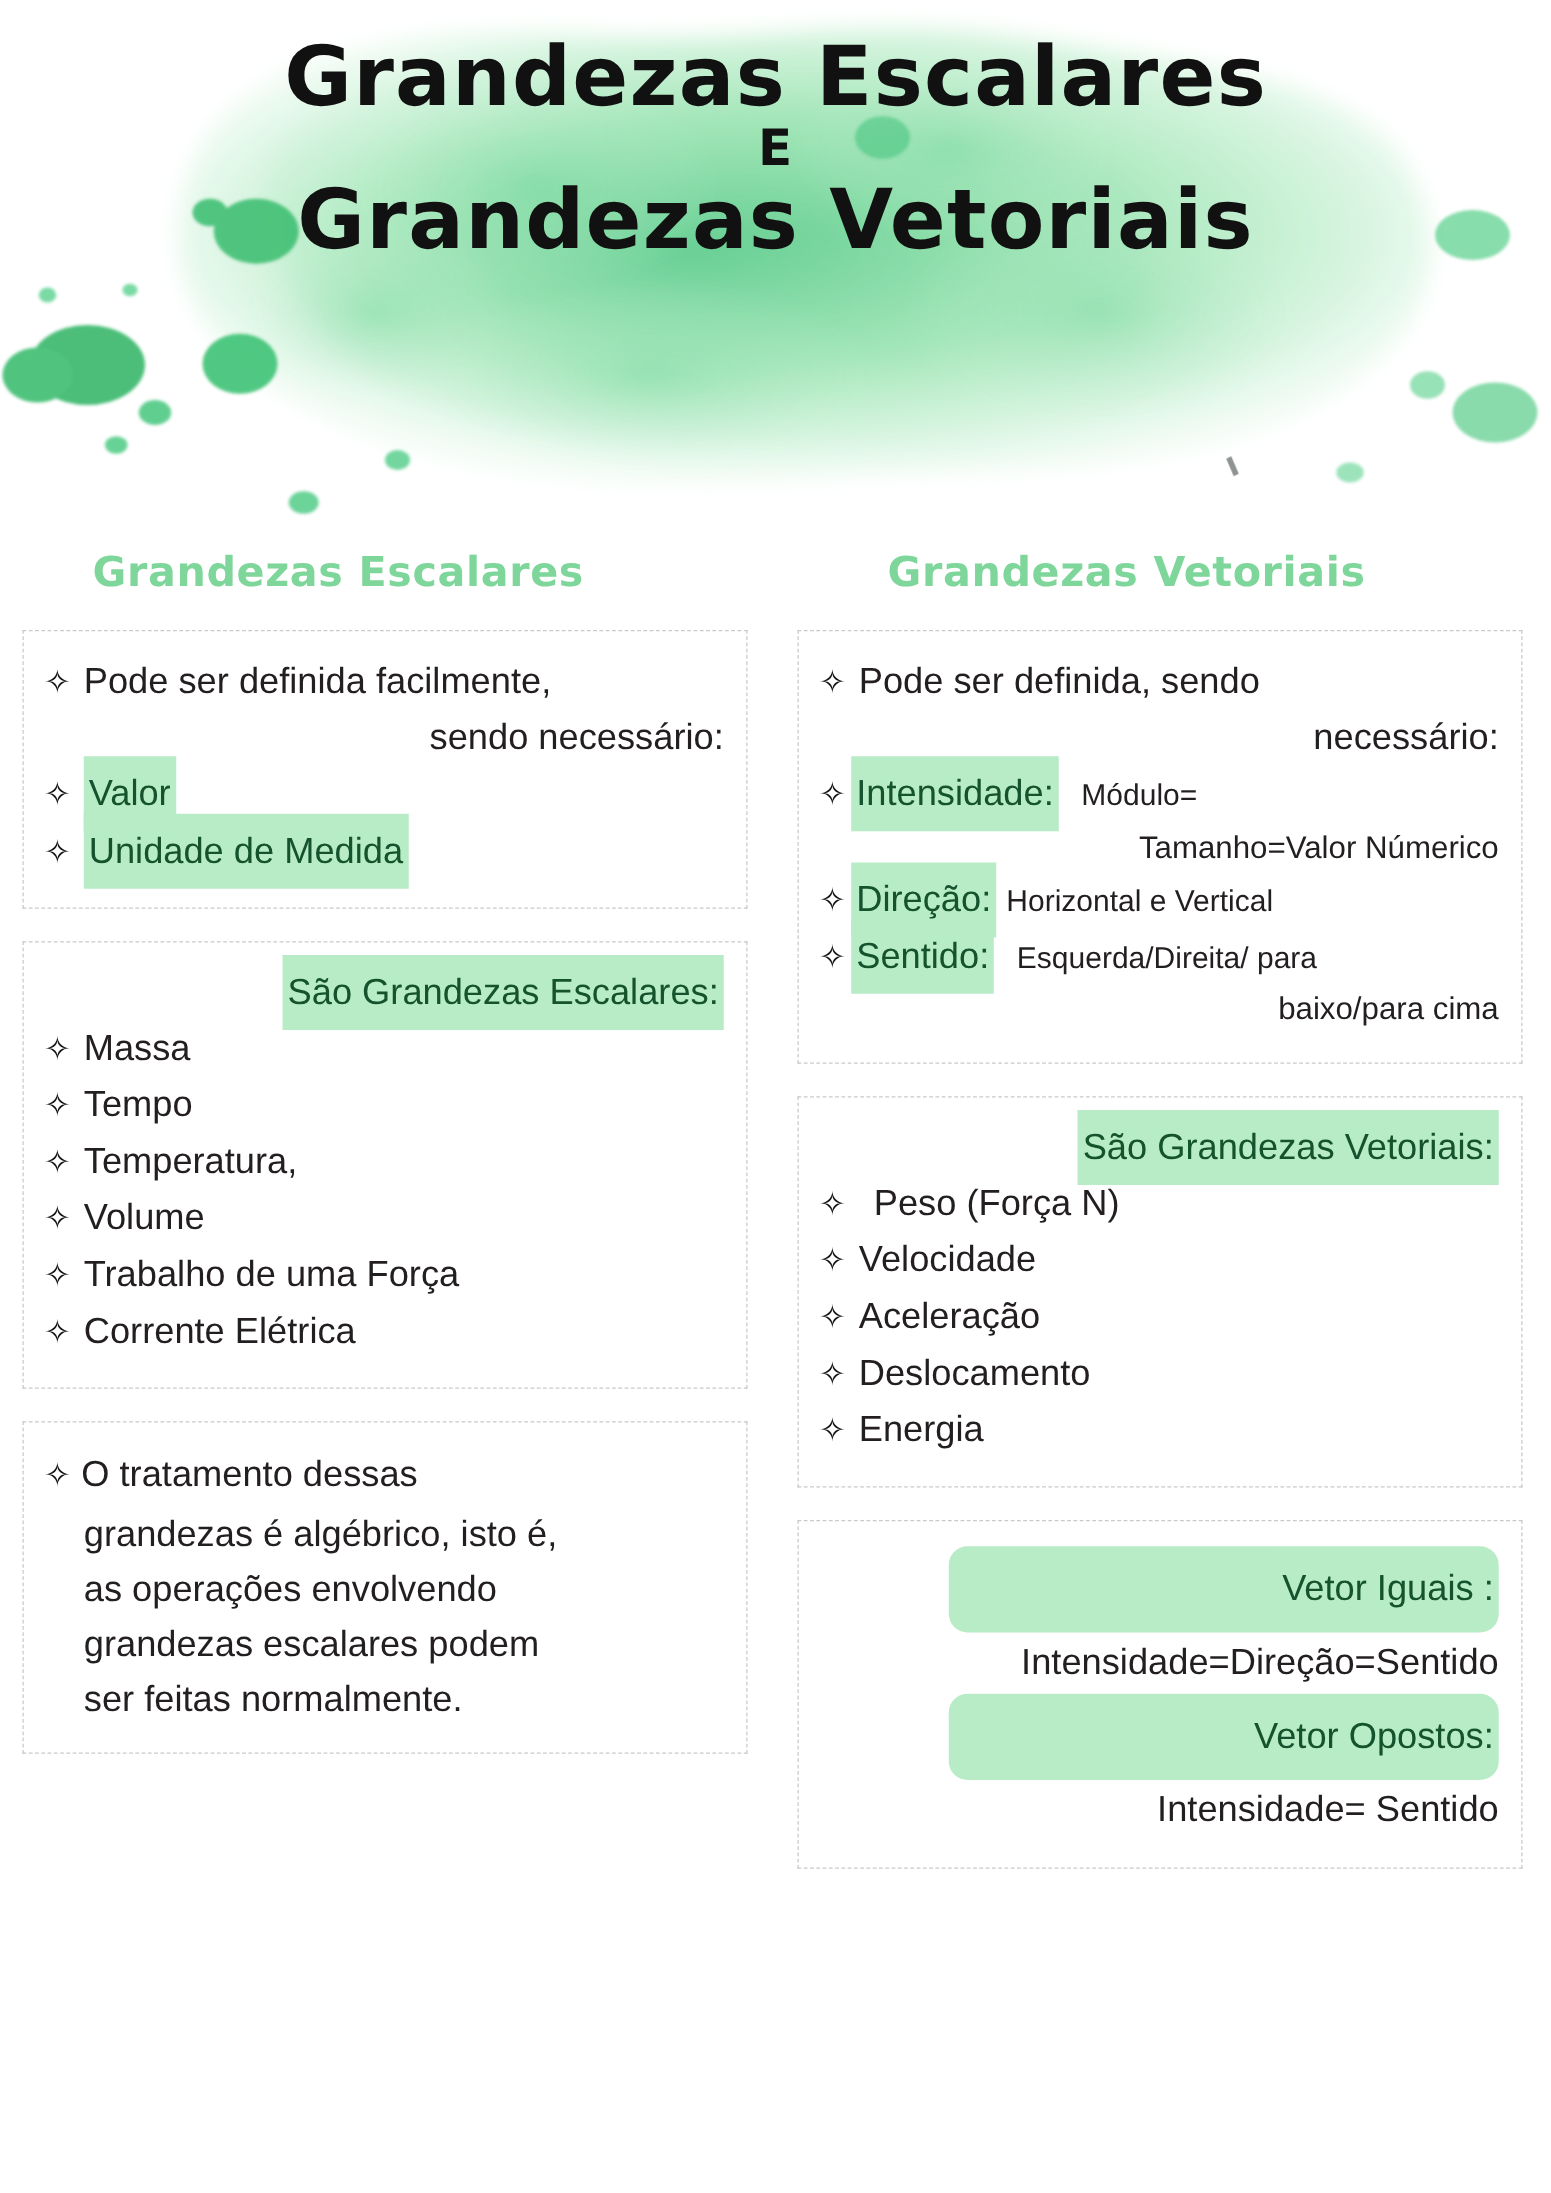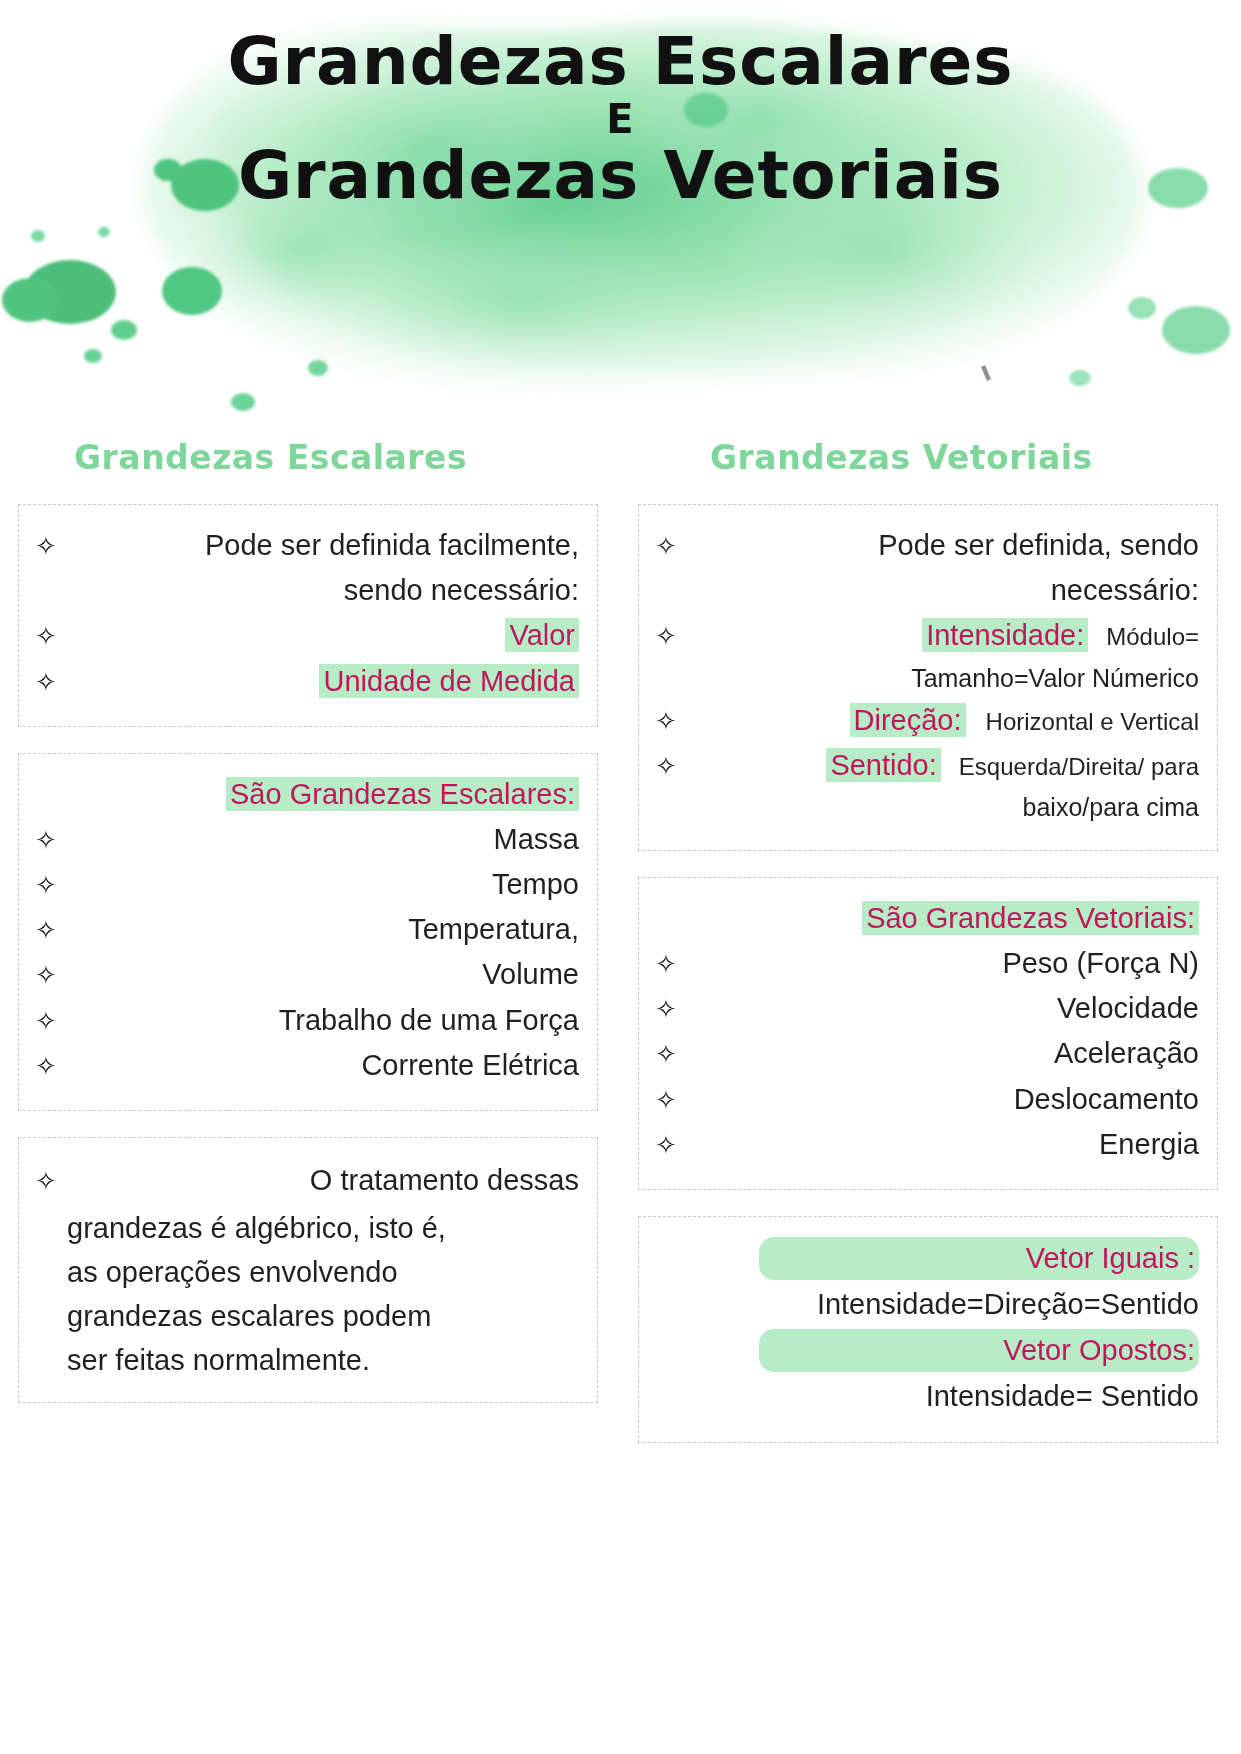--- a/index.html
+++ b/index.html
@@ -97,36 +97,36 @@
     margin-bottom: 4px;
   }
   .bullet {
     flex: 0 0 auto;
     width: 32px;
     font-size: 26px;
     color: #111;
     line-height: 1.42;
   }
   .bullet.tight { width: 26px; }
-  .line-body { flex: 1 1 auto; text-align: right; }
+  .line-body { flex: 1 1 auto; }
 
   .plain {
     font-size: 29px;
     color: #231f20;
     line-height: 1.42;
     margin-bottom: 4px;
     text-align: right;
   }
 
   .indent { padding-left: 32px; }
 
   .hl {
     background: #b8ecc6;
-    color: #be185d;
-    padding: 1px 4px;
+    color: #14532d;
+    padding: 14px 4px;
   }
   .hl-wide { display: inline-block; border-radius: 15px; }
 
   .sub {
     font-size: 24px;
     color: #231f20;
   }
 
   .para {
     font-size: 29px;
@@ -306,21 +306,21 @@
             <span class="hl">Intensidade:</span>
             <span class="sub" style="margin-left:10px">Módulo=</span>
           </span>
         </div>
         <div class="plain indent sub" style="font-size:25px">Tamanho=Valor Númerico</div>
 
         <div class="line">
           <span class="bullet tight">✧</span>
           <span class="line-body">
             <span class="hl">Direção:</span>
-            <span class="sub" style="margin-left:12px">Horizontal e Vertical</span>
+            <span class="sub" style="">Horizontal e Vertical</span>
           </span>
         </div>
 
         <div class="line">
           <span class="bullet tight">✧</span>
           <span class="line-body">
             <span class="hl">Sentido:</span>
             <span class="sub" style="margin-left:10px">Esquerda/Direita/ para</span>
           </span>
         </div>

